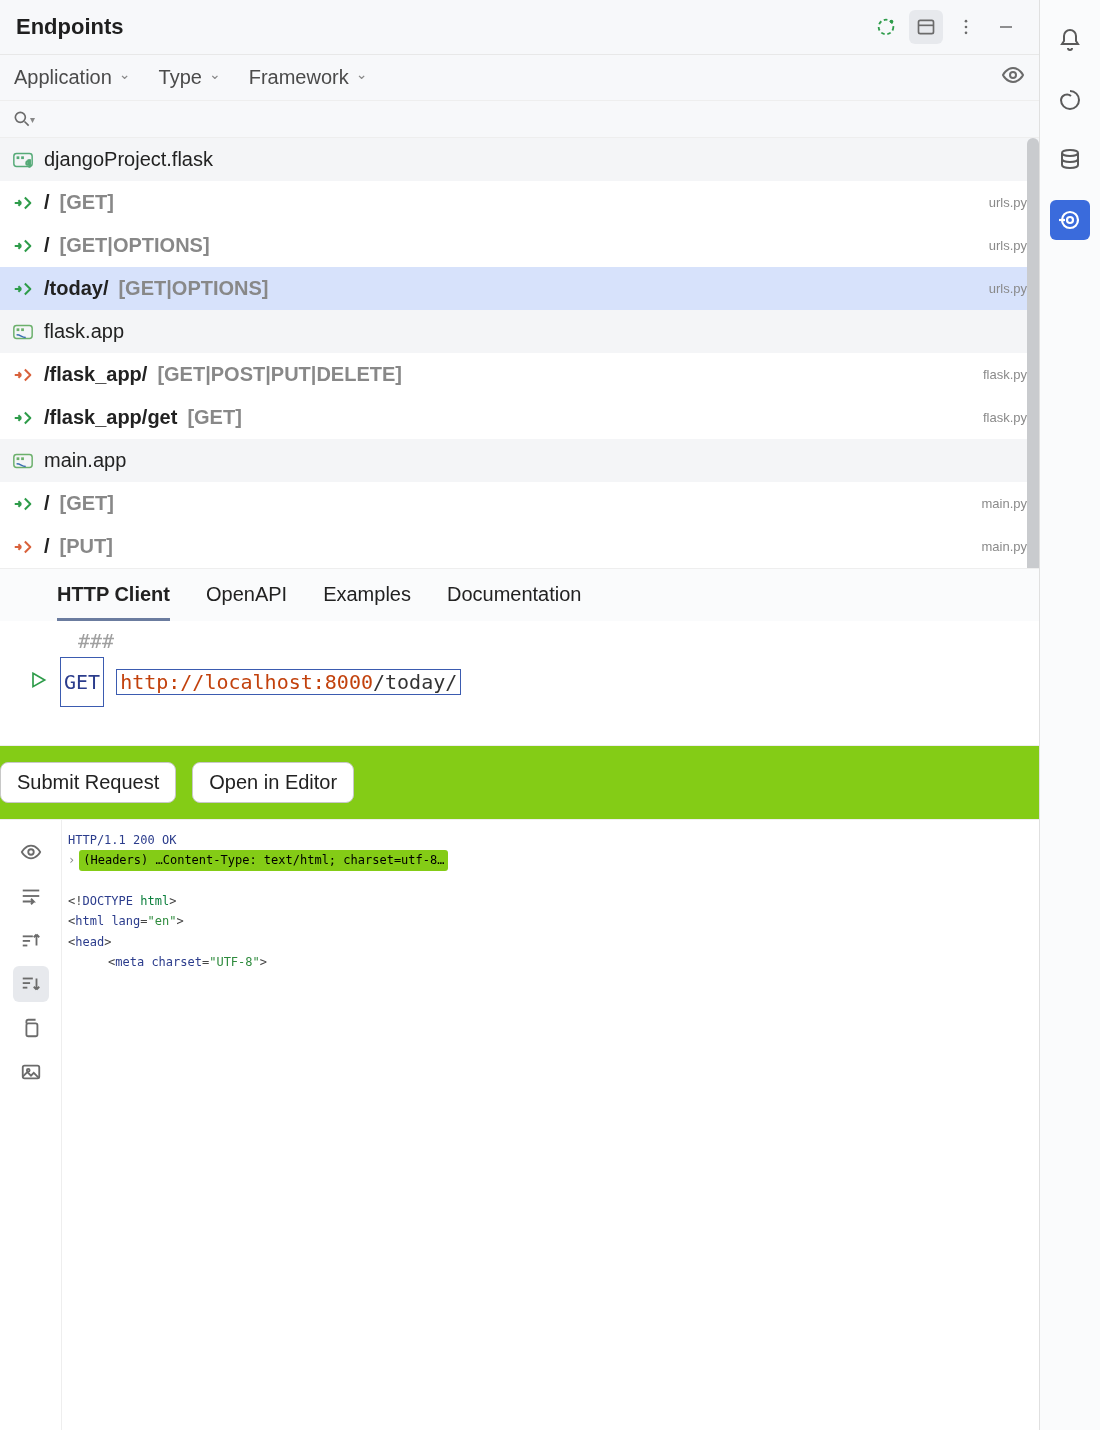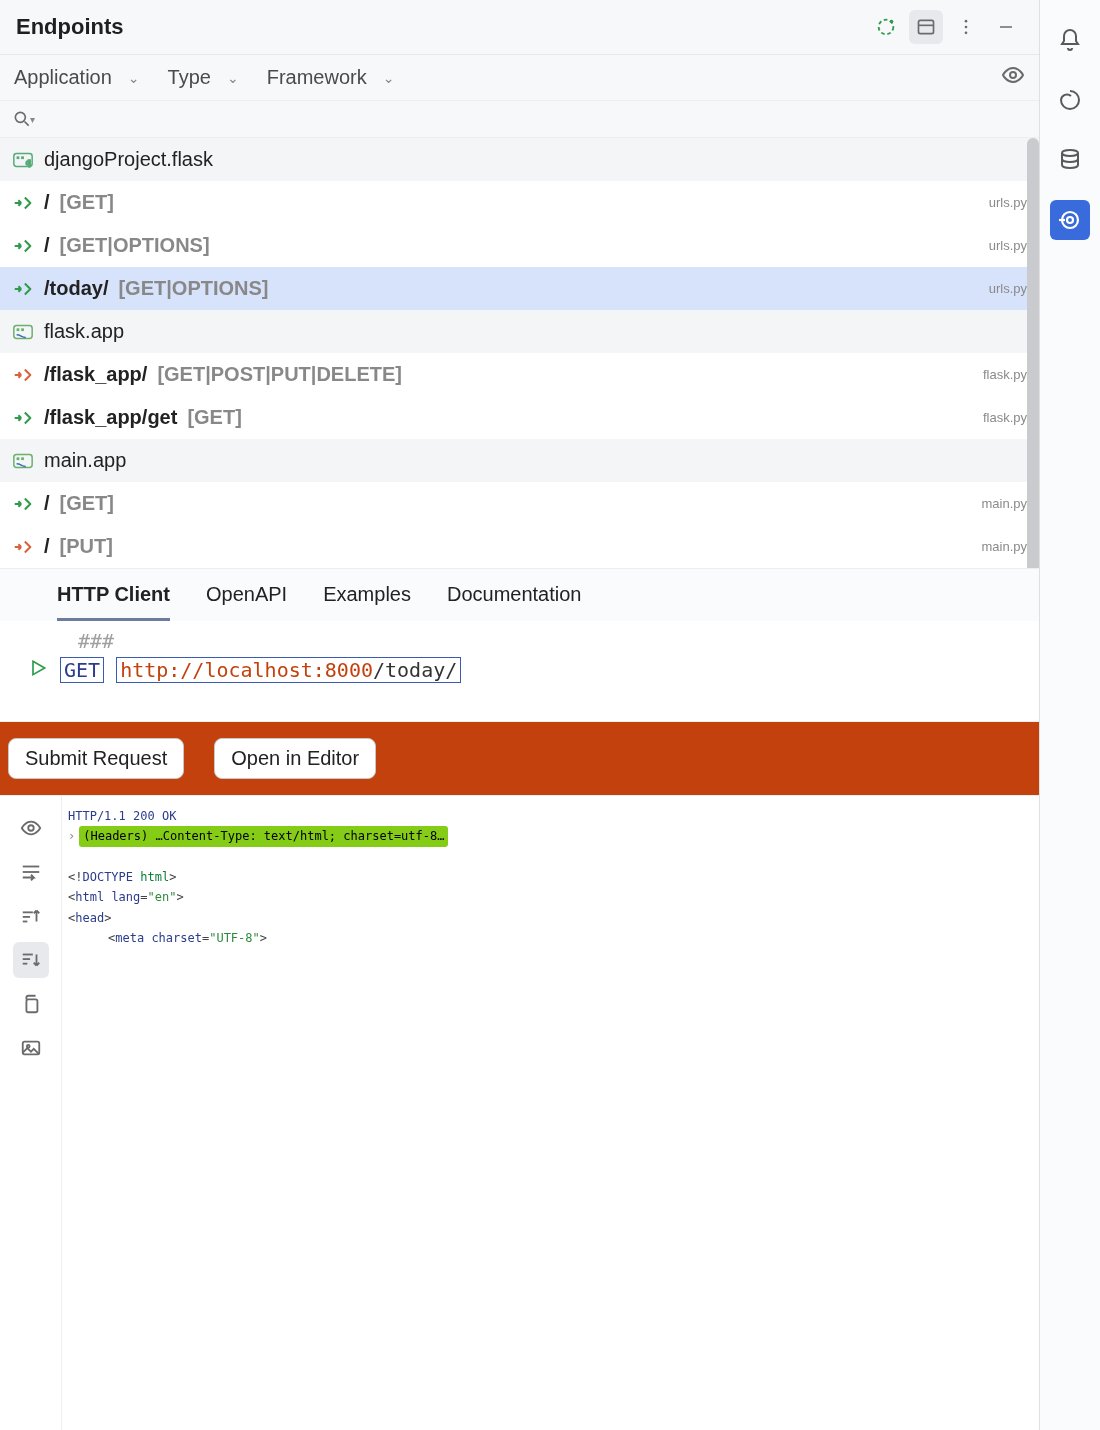--- a/index.html
+++ b/index.html
@@ -12,21 +12,21 @@
 
   .titlebar { display: flex; align-items: center; justify-content: space-between; padding: 10px 16px; border-bottom: 1px solid #e8e8e8; }
   .titlebar h1 { font-size: 22px; font-weight: 700; color: #1f1f1f; }
   .titlebar .title-icons { display: flex; align-items: center; gap: 6px; }
   .titlebar .ticon { width: 34px; height: 34px; display: flex; align-items: center; justify-content: center; border-radius: 6px; color: #6b6b6b; cursor: pointer; }
   .titlebar .ticon.active { background: #e7e9ed; }
   .titlebar .ticon.green { color: #2e9c4a; }
 
   .filterbar { display: flex; align-items: center; justify-content: space-between; padding: 8px 14px; border-bottom: 1px solid #eee; font-size: 20px; color: #4b4b4b; }
   .filterbar .filters { display: flex; gap: 28px; }
-  .filterbar .filter { display: flex; align-items: center; gap: 16px; cursor: pointer; }
+  .filterbar .filter { display: flex; align-items: flex-start; gap: 7px; cursor: pointer; }
   .filterbar .chev { color: #888; font-size: 14px; }
 
   .searchbar { padding: 8px 12px; border-bottom: 1px solid #eee; display: flex; align-items: center; }
   .searchbar .sicon { color: #6b6b6b; cursor: pointer; display: flex; align-items: center; }
 
   .list { flex: 0 0 auto; overflow-y: auto; background: #fff; position: relative; }
   .group-header { display: flex; align-items: center; gap: 10px; padding: 10px 12px; font-size: 20px; color: #222; background: #f4f5f7; }
   .row { display: flex; align-items: center; justify-content: space-between; padding: 10px 12px; font-size: 20px; cursor: pointer; }
   .row.selected { background: #d7e2fb; }
   .row .left { display: flex; align-items: center; gap: 10px; }
@@ -37,26 +37,26 @@
   .dj-icon { width: 22px; height: 22px; flex-shrink: 0; }
 
   .tabs { display: flex; gap: 36px; padding: 14px 18px 0 18px; border-top: 1px solid #eee; background: #fafbfc; font-size: 20px; color: #222; }
   .tab { padding-bottom: 12px; cursor: pointer; border-bottom: 3px solid transparent; }
   .tab.active { border-bottom-color: #6b7c9f; font-weight: 600; margin-left: 39px; }
 
   .editor { background: #fff; font-family: "SF Mono", Menlo, Consolas, monospace; font-size: 20px; color: #333; padding: 6px 0; position: relative; }
   .editor .line { display: flex; align-items: center; gap: 12px; padding: 2px 20px 2px 28px; }
   .editor .hash { color: #a0a0a0; padding-left: 50px; }
   .editor .run { color: #2e9c4a; cursor: pointer; }
-  .editor .method-box { border: 1px solid #3b5bb0; padding: 0 3px; color: #2b3c8c; }
+  .editor .method-box { border: 1px solid #3b5bb0; padding: 12px 3px; color: #2b3c8c; }
   .editor .url-box { border: 1px solid #3b5bb0; padding: 0 3px; }
   .editor .url-host { color: #c2410c; }
   .editor .url-path { color: #333; }
 
-  .action-row { display: flex; gap: 30px; padding: 16px 8px; border-bottom: 1px solid #eee; border-top: 1px solid #eee; background: #c2410c;}
+  .action-row { display: flex; gap: 16px; padding: 16px 0; border-bottom: 1px solid #eee; border-top: 1px solid #eee; background: #84cc16;}
   .action-btn { padding: 8px 16px; font-size: 20px; background: #fff; border: 1px solid #c8c8c8; border-radius: 8px; cursor: pointer; color: #222; }
 
   .response-area { display: flex; flex: 1; background: #fff; overflow: hidden; }
   .resp-gutter { width: 62px; display: flex; flex-direction: column; align-items: center; gap: 8px; padding-top: 14px; border-right: 1px solid #eee; color: #6b6b6b; }
   .resp-gutter .gbtn { width: 36px; height: 36px; display: flex; align-items: center; justify-content: center; border-radius: 6px; cursor: pointer; }
   .resp-gutter .gbtn.active { background: #e7e9ed; }
   .resp-body { flex: 1; font-family: "SF Mono", Menlo, Consolas, monospace; font-size: 12px; padding: 10px 6px; overflow: auto; line-height: 1.7; }
   .resp-body .status { color: #2b3c8c; }
   .resp-body .headers-row { display: flex; align-items: center; gap: 4px; }
   .resp-body .fold { color: #888; cursor: pointer; }

